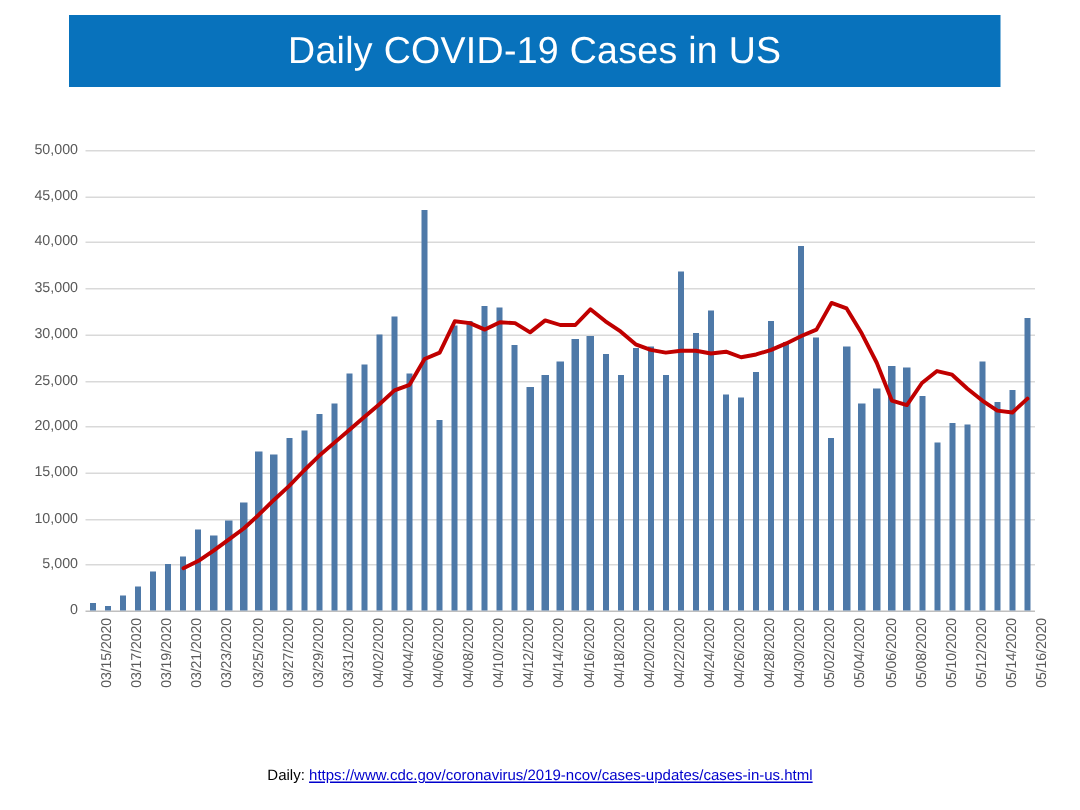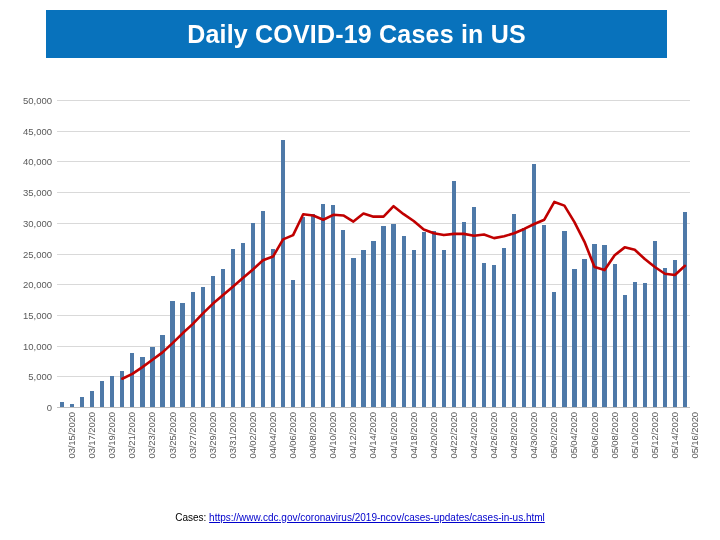--- a/index.html
+++ b/index.html
@@ -23,21 +23,21 @@
     width: 621px;
     height: 48px;
     background: #0872BC;
     display: flex;
     align-items: center;
     justify-content: center;
   }
   #title-text {
     color: #ffffff;
     font-size: 25px;
-    font-weight: 700;
+    font-weight: 400;
     letter-spacing: 0.2px;
     font-family: "Liberation Sans", sans-serif;
     white-space: nowrap;
   }
 
   
   #chart-area {
     position: absolute;
     left: 0px;
     top: 78px;
@@ -271,14 +271,14 @@
       <div class="xtick" style="left: 531.5px;">05/06/2020</div>
       <div class="xtick" style="left: 551.595px;">05/08/2020</div>
       <div class="xtick" style="left: 571.69px;">05/10/2020</div>
       <div class="xtick" style="left: 591.786px;">05/12/2020</div>
       <div class="xtick" style="left: 611.881px;">05/14/2020</div>
       <div class="xtick" style="left: 631.976px;">05/16/2020</div>
     </div>
 </div>
 
 <div id="source-line">
-  <span>Cases: </span><a id="source-link" href="#">https://www.cdc.gov/coronavirus/2019-ncov/cases-updates/cases-in-us.html</a>
+  <span>Daily: </span><a id="source-link" href="#">https://www.cdc.gov/coronavirus/2019-ncov/cases-updates/cases-in-us.html</a>
 </div>
 
 </body></html>

